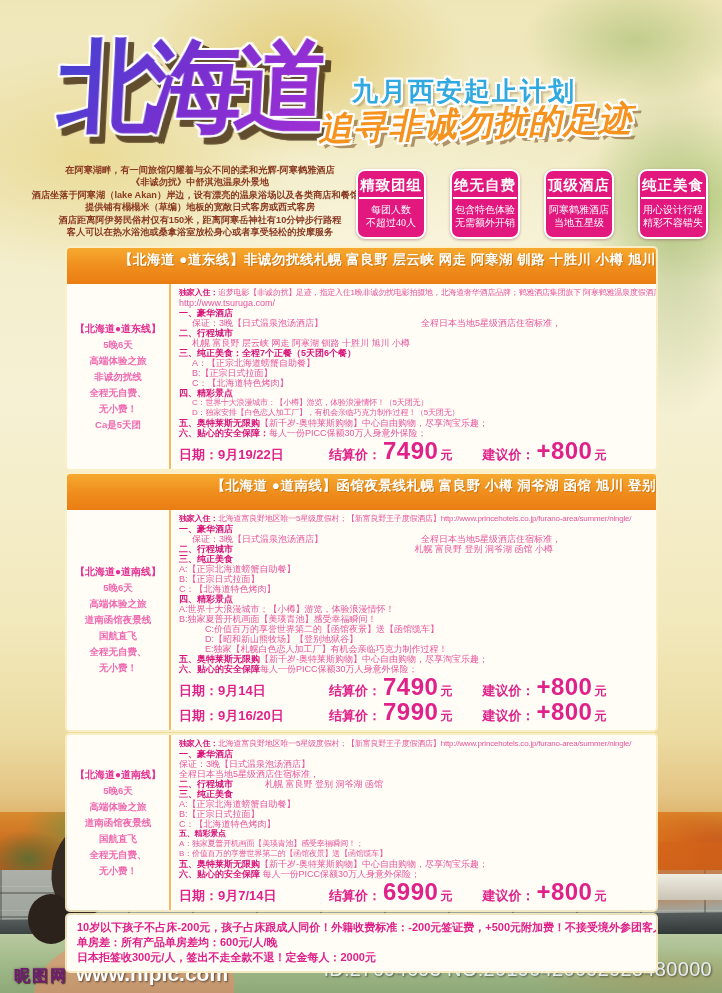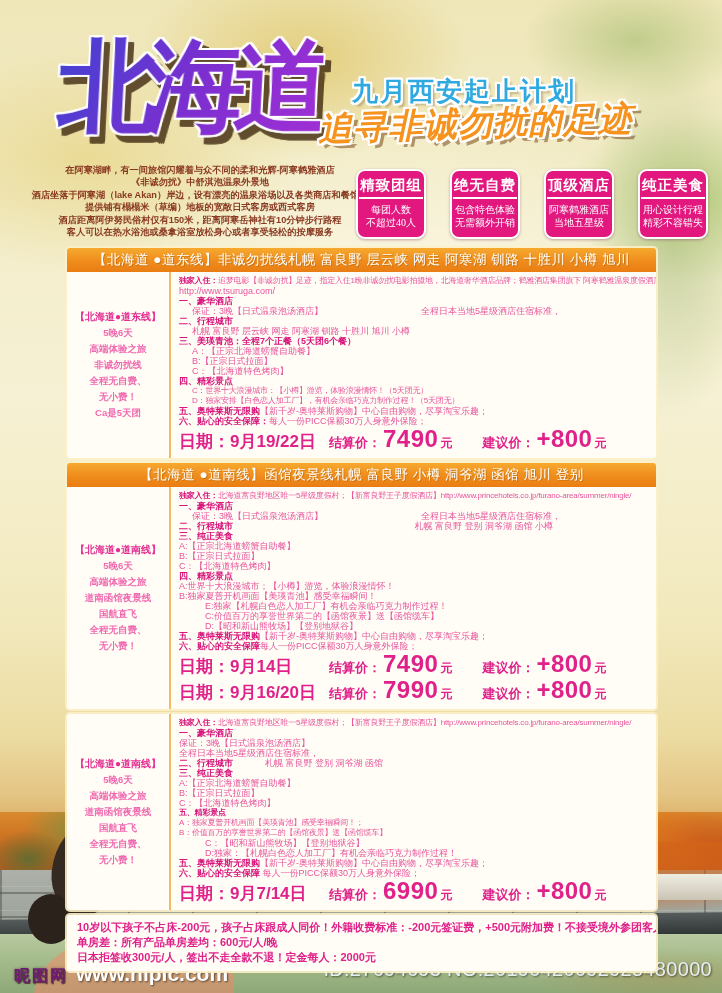--- a/index.html
+++ b/index.html
@@ -36,41 +36,41 @@
   .intro-line{white-space:nowrap;}
   .badges{position:absolute;left:356px;top:169px;display:flex;gap:24px;}
   .badge{width:70px;height:70px;background:#e2187f;border:2px solid #fff;border-radius:9px;
     box-shadow:0 1px 3px rgba(120,40,80,.4);display:flex;flex-direction:column;align-items:center;
     padding-top:5px;box-sizing:border-box;}
   .badge-title{font-size:14.5px;font-weight:bold;color:#fff;letter-spacing:1px;border-bottom:2px solid #fff;padding:0 1px 2px;margin-bottom:4px;white-space:nowrap;}
   .badge-line{font-size:10px;line-height:13px;color:#fff;white-space:nowrap;font-family:Liberation Serif, serif;}
   
   .content{position:absolute;left:67px;top:248px;width:589px;display:flex;flex-direction:column;gap:5px;z-index:3;}
   .panel{background:#fffdf6;border-radius:3px;box-shadow:0 0 0 2px rgba(252,240,200,.9);overflow:hidden;}
-  .panel-header{height:24px;line-height:24px;text-align:center;font-size:13.5px;font-weight:normal;color:#fff;letter-spacing:.5px;white-space:nowrap;
+  .panel-header{height:36px;line-height:24px;text-align:right;font-size:13.5px;font-weight:bold;color:#fff;letter-spacing:.5px;white-space:nowrap;
     background:linear-gradient(180deg,#f6a92f 0%,#ef8c1c 55%,#ea7d12 100%);text-shadow:1px 1px 0 rgba(160,90,0,.45);}
   .panel-flex{display:flex;}
   .sidebar{width:104px;flex:0 0 104px;border-right:2px solid #f2bd62;display:flex;flex-direction:column;justify-content:center;align-items:center;gap:6px;padding:8px 2px;box-sizing:border-box;}
   .sb-line{font-size:9.5px;font-weight:bold;color:#f06ab0;line-height:10px;white-space:nowrap;}
   .sb-first{color:#e42e92;font-size:10px;}
   .main{flex:1;min-width:0;padding:4px 6px 5px 8px;}
   .body-lines{color:#e8559c;font-size:9px;line-height:10px;}
   .line{white-space:nowrap;}
   .bold{font-weight:bold;color:#d8157b;}
   .cols{display:flex;justify-content:space-between;padding-right:24px;flex-direction:column;}
   .cols.fit{padding-right:2px;}
   .colsmid{display:flex;}
   .colsmid .seg{flex:1;}
   .tab .seg:first-child{display:inline-block;min-width:86px;}
   .ind1{padding-left:13px;}
   .ind2{padding-left:26px;}
   .fit{font-size:8px;letter-spacing:-.2px;}
   .dates{margin-top:2px;}
   .date-row{display:flex;align-items:baseline;color:#e0218a;margin-top:1px;}
-  .dl{font-size:17px;font-weight:bold;flex:0 0 150px;}
+  .dl{font-size:13px;font-weight:bold;flex:0 0 150px;}
   .pl{font-size:13px;font-weight:bold;}
   .big{font-size:24px;font-weight:bold;line-height:.95;letter-spacing:.5px;margin-left:2px;}
   .yuan{font-size:12px;font-weight:bold;margin:0 30px 0 2px;}
   .notes{padding:5px 10px 6px;}
   .note-line{font-size:11px;line-height:15px;font-weight:bold;color:#e0218a;white-space:nowrap;}
   
   .photo{position:absolute;left:0;top:812px;width:722px;height:181px;z-index:1;overflow:hidden;background:#9fa49c;}
   .foliage{position:absolute;left:0;top:0;width:722px;height:58px;
     background:
       radial-gradient(60px 40px at 4% 80%, rgba(90,110,50,.9), transparent 70%),
@@ -169,21 +169,21 @@
           <div class="body-lines">
               <div class="line fit"><span class="seg bold">独家入住：</span><span class="seg">追梦电影【非诚勿扰】足迹，指定入住1晚非诚勿扰电影拍摄地，北海道奢华酒店品牌；鹤雅酒店集团旗下 阿寒鹤雅温泉度假酒店</span></div>
               <div class="line"><span class="seg">http://www.tsuruga.com/</span></div>
               <div class="line"><span class="seg bold">一、豪华酒店</span></div>
               <div class="line colsmid ind1">
                 <span class="seg">保证：3晚【日式温泉泡汤酒店】</span>
                 <span class="seg">全程日本当地5星级酒店住宿标准，</span>
               </div>
               <div class="line"><span class="seg bold">二、行程城市</span></div>
               <div class="line ind1"><span class="seg">札幌 富良野 层云峡 网走 阿寒湖 钏路 十胜川 旭川 小樽</span></div>
-              <div class="line"><span class="seg bold">三、美瑛青池：全程7个正餐（5天团6个餐）</span></div>
+              <div class="line"><span class="seg bold">三、纯正美食：全程7个正餐（5天团6个餐）</span></div>
               <div class="line cols ind1">
                 <span class="seg">A：【正宗北海道螃蟹自助餐】</span>
                 <span class="seg">B:【正宗日式拉面】</span>
                 <span class="seg">C：【北海道特色烤肉】</span>
               </div>
               <div class="line"><span class="seg bold">四、精彩景点</span></div>
               <div class="line cols ind1 fit">
                 <span class="seg">C：世界十大浪漫城市：【小樽】游览，体验浪漫情怀！（5天团无）</span>
                 <span class="seg">D：独家安排【白色恋人加工厂】，有机会亲临巧克力制作过程！（5天团无）</span>
               </div>
@@ -233,25 +233,25 @@
                 <span class="seg bold">三、纯正美食</span>
                 <span class="seg">A:【正宗北海道螃蟹自助餐】</span>
                 <span class="seg">B:【正宗日式拉面】</span>
                 <span class="seg">C：【北海道特色烤肉】</span>
               </div>
               <div class="line cols">
                 <span class="seg bold">四、精彩景点</span>
                 <span class="seg">A:世界十大浪漫城市；【小樽】游览，体验浪漫情怀！</span>
                 <span class="seg">B:独家夏普开机画面【美瑛青池】感受幸福瞬间！</span>
               </div>
-              <div class="line ind2"><span class="seg">E:独家【札幌白色恋人加工厂】有机会亲临巧克力制作过程！</span></div>
               <div class="line cols ind2">
                 <span class="seg">C:价值百万的享誉世界第二的【函馆夜景】送【函馆缆车】</span>
                 <span class="seg">D:【昭和新山熊牧场】【登别地狱谷】</span>
               </div>
+              <div class="line ind2"><span class="seg">E:独家【札幌白色恋人加工厂】有机会亲临巧克力制作过程！</span></div>
               <div class="line"><span class="seg bold">五、奥特莱斯无限购</span><span class="seg">【新千岁-奥特莱斯购物】中心自由购物，尽享淘宝乐趣；</span></div>
               <div class="line"><span class="seg bold">六、贴心的安全保障</span><span class="seg">每人一份PICC保额30万人身意外保险；</span></div>
             </div>
           <div class="dates">
               <div class="date-row">
                 <span class="dl">日期：9月14日</span>
                 <span class="pl">结算价：</span>
                 <span class="big">7490</span>
                 <span class="yuan">元</span>
                 <span class="pl">建议价：</span>
@@ -296,24 +296,20 @@
                 <span class="seg bold">三、纯正美食</span>
                 <span class="seg">A:【正宗北海道螃蟹自助餐】</span>
                 <span class="seg">B:【正宗日式拉面】</span>
                 <span class="seg">C：【北海道特色烤肉】</span>
               </div>
               <div class="line cols fit">
                 <span class="seg bold">五、精彩景点</span>
                 <span class="seg">A：独家夏普开机画面【美瑛青池】感受幸福瞬间！；</span>
                 <span class="seg">B：价值百万的享誉世界第二的【函馆夜景】送【函馆缆车】</span>
               </div>
-              <div class="line cols ind2">
-                <span class="seg">C：【昭和新山熊牧场】【登别地狱谷】</span>
-                <span class="seg">D:独家：【札幌白色恋人加工厂】有机会亲临巧克力制作过程！</span>
-              </div>
               <div class="line"><span class="seg bold">五、奥特莱斯无限购</span><span class="seg">【新千岁-奥特莱斯购物】中心自由购物，尽享淘宝乐趣；</span></div>
               <div class="line"><span class="seg bold">六、贴心的安全保障</span><span class="seg"> 每人一份PICC保额30万人身意外保险；</span></div>
             </div>
           <div class="dates">
               <div class="date-row">
                 <span class="dl">日期：9月7/14日</span>
                 <span class="pl">结算价：</span>
                 <span class="big">6990</span>
                 <span class="yuan">元</span>
                 <span class="pl">建议价：</span>

